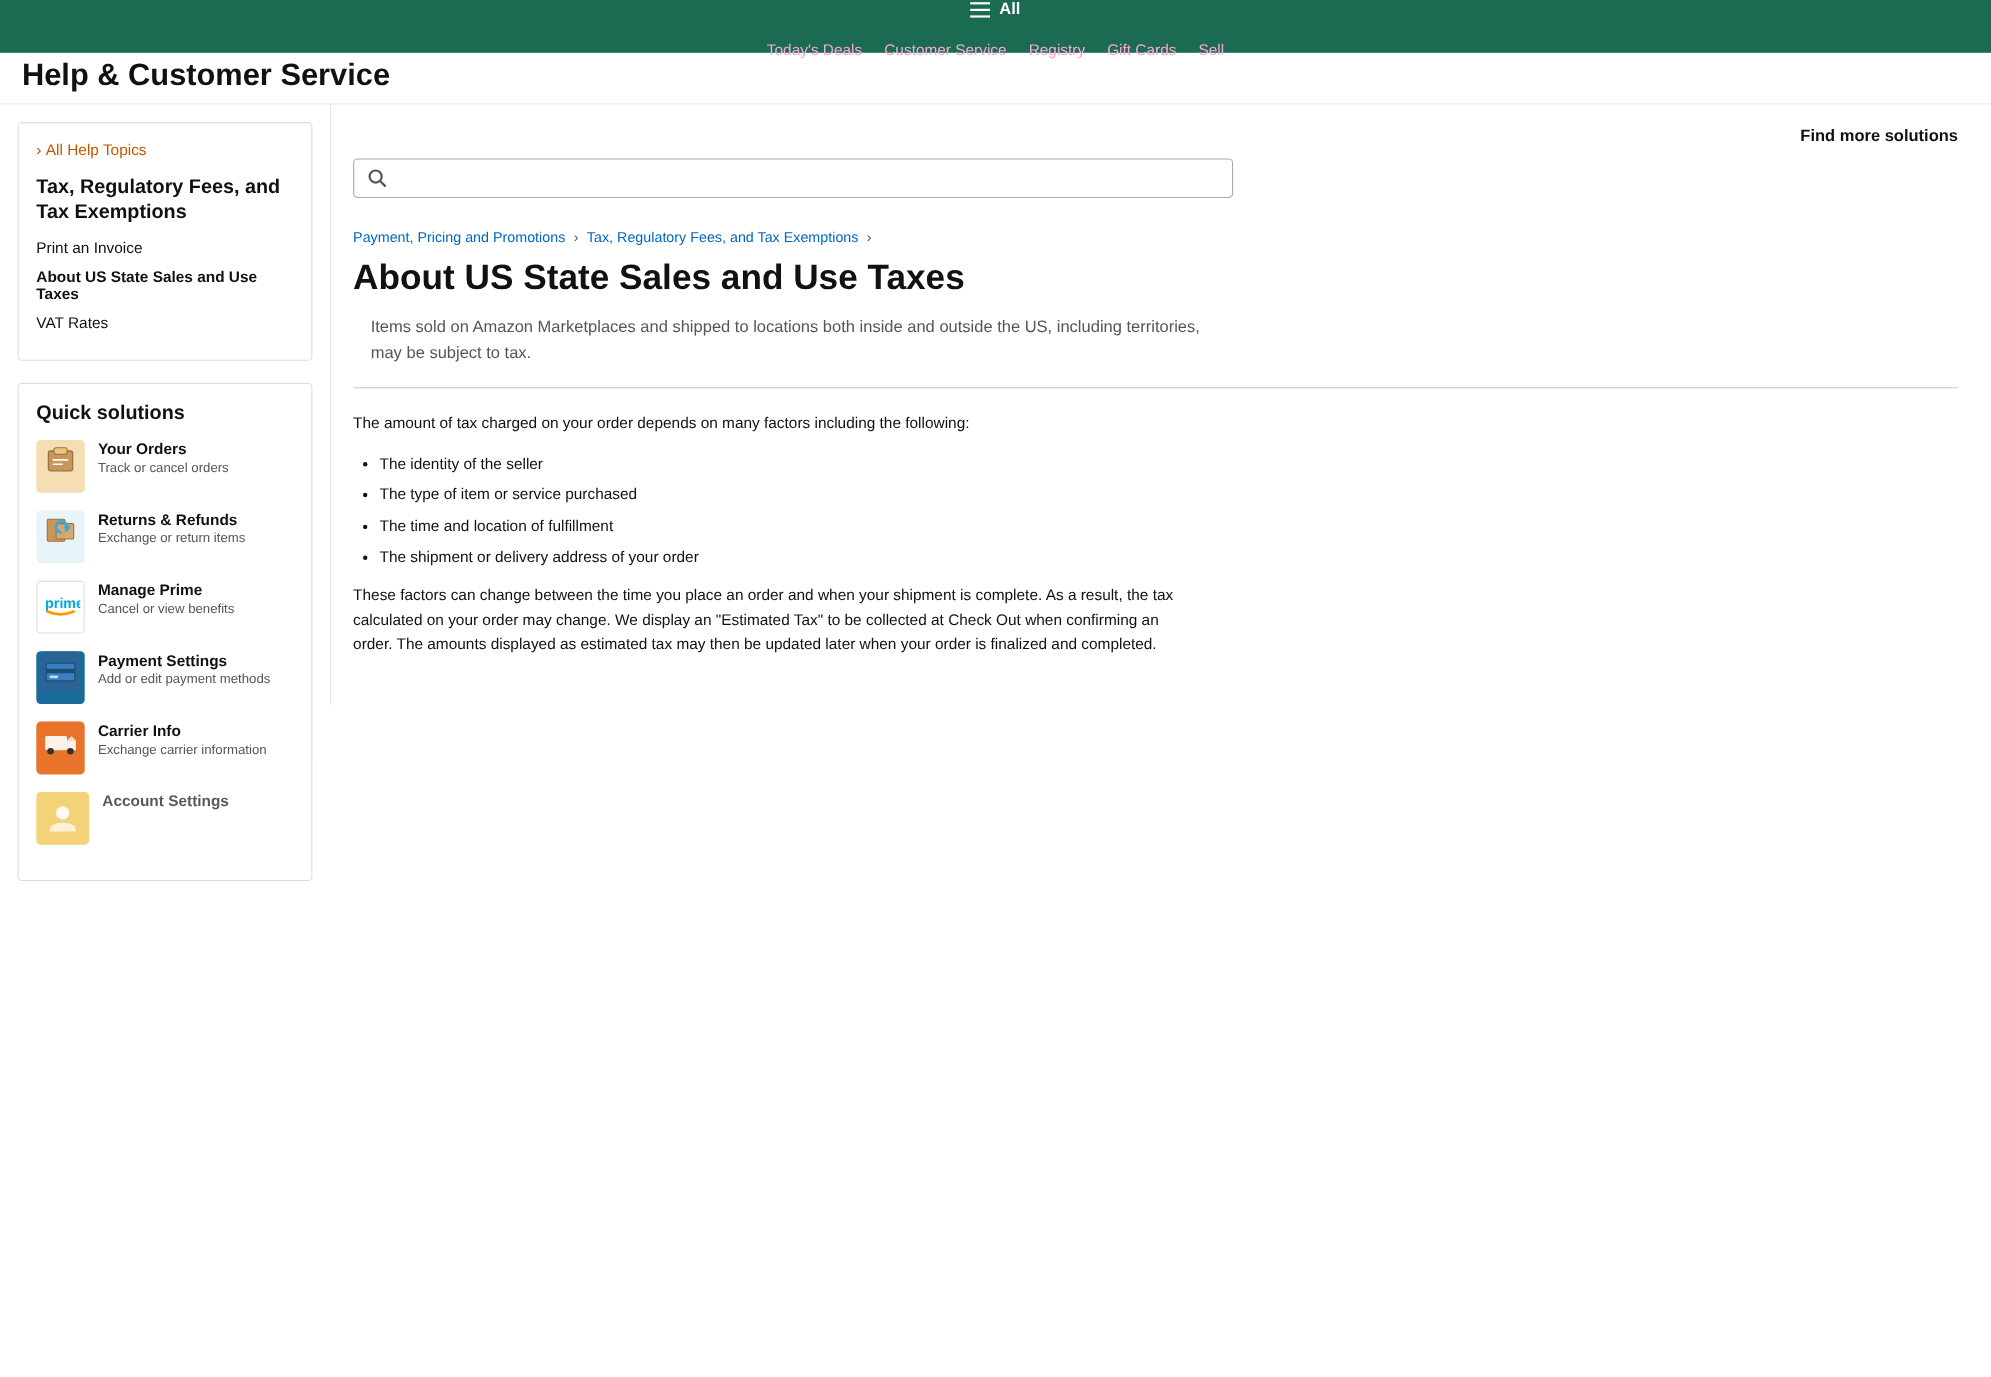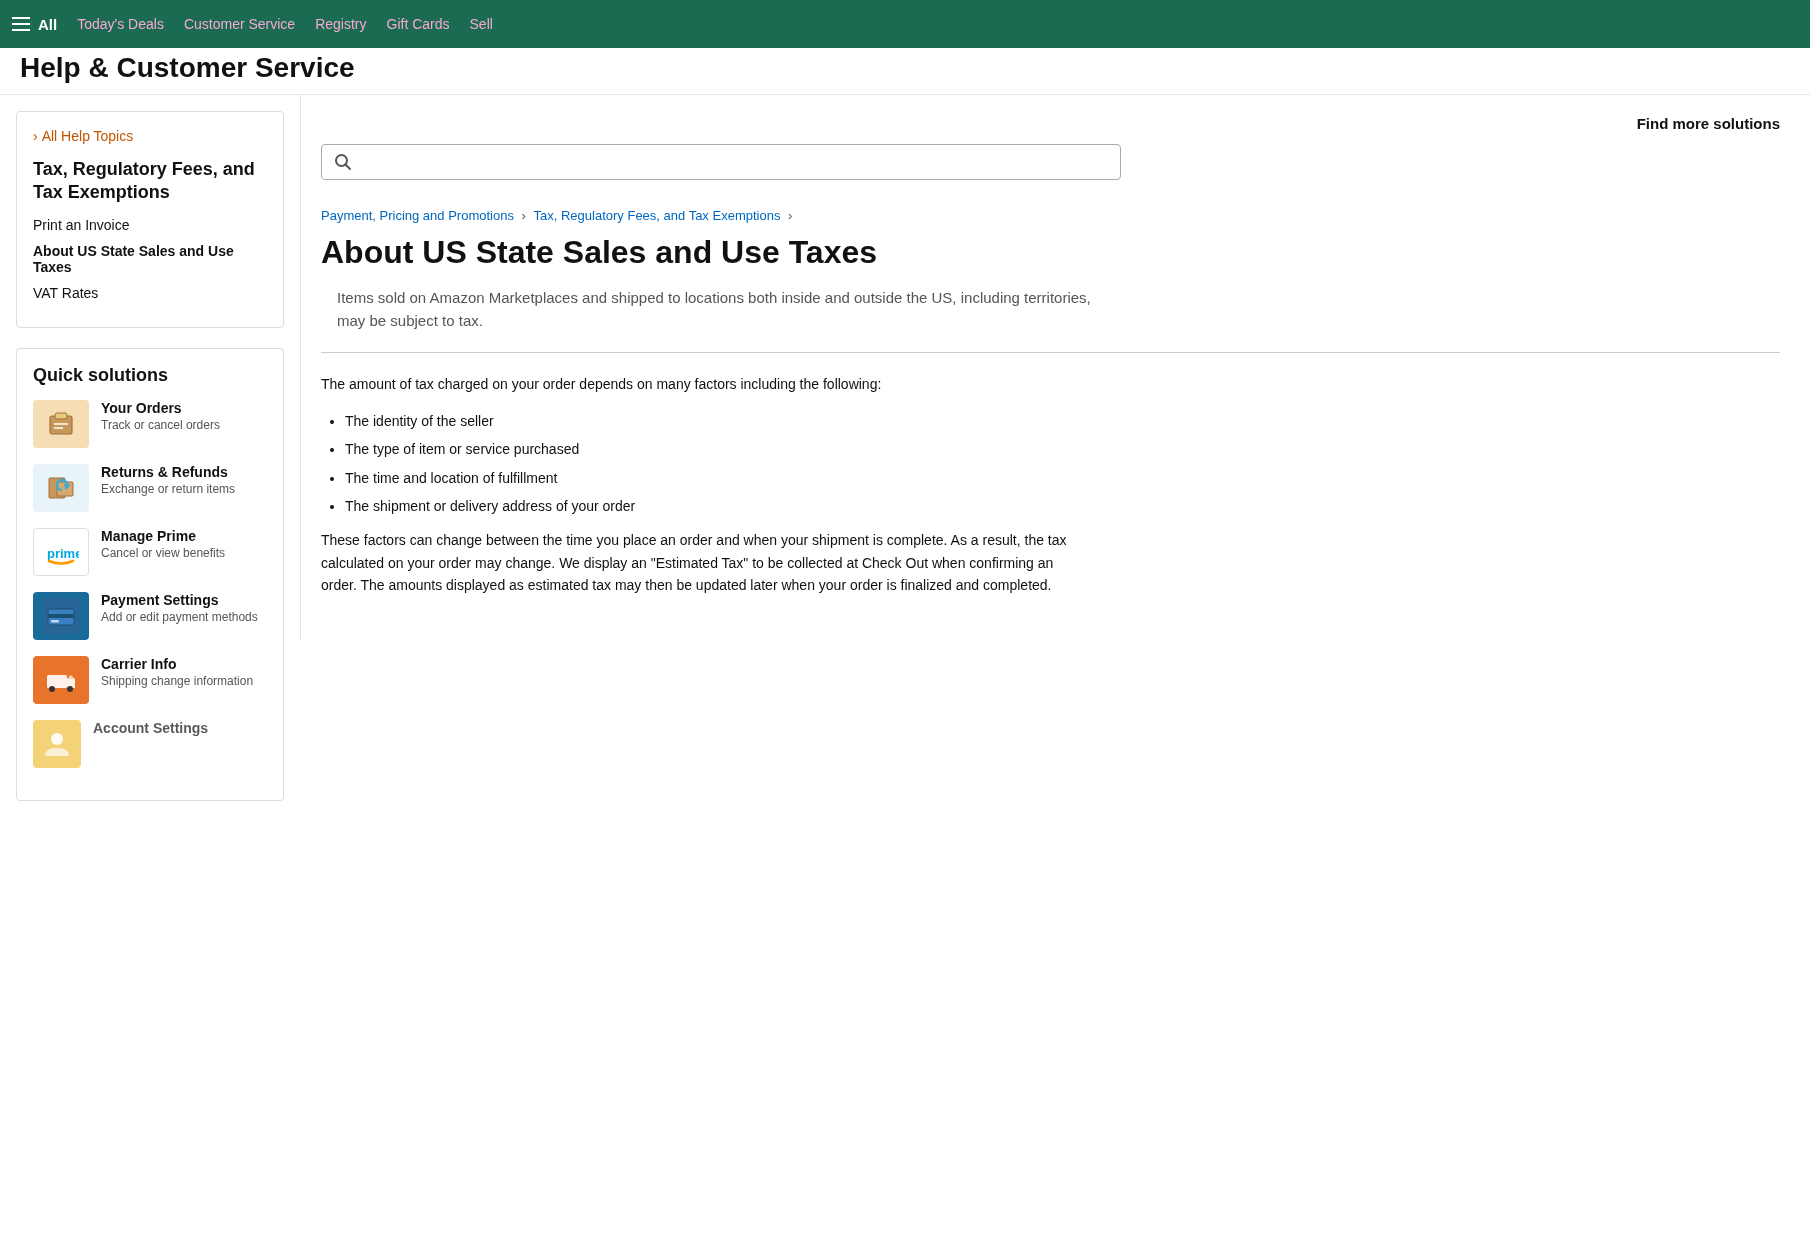--- a/index.html
+++ b/index.html
@@ -6,20 +6,21 @@
     body { font-family: Arial, sans-serif; font-size: 14px; color: #111; background: #fff; }
 
     
     .nav-bar {
       background-color: #1a6b52;
       display: flex;
       align-items: center;
       padding: 0 12px;
       height: 48px;
       gap: 20px;
+      flex-direction: column;
     }
     .nav-bar .nav-left {
       display: flex;
       align-items: center;
       gap: 8px;
       color: #fff;
       font-weight: bold;
       font-size: 15px;
     }
     .hamburger {
@@ -122,27 +123,27 @@
       margin-bottom: 14px;
     }
     .qs-item {
       display: flex;
       align-items: flex-start;
       gap: 12px;
       margin-bottom: 16px;
       cursor: pointer;
     }
     .qs-icon {
-      width: 56px;
+      width: 44px;
       height: 48px;
       flex-shrink: 0;
       border-radius: 4px;
       overflow: hidden;
       display: flex;
-      align-items: center;
+      align-items: flex-start;
       justify-content: center;
     }
     .qs-text-title {
       font-size: 14px;
       font-weight: bold;
       color: #111;
       margin-bottom: 2px;
     }
     .qs-text-sub {
       font-size: 12px;
@@ -382,21 +383,21 @@
             <rect width="36" height="36" fill="#e8732a" rx="4"></rect>
             <rect x="4" y="13" width="20" height="13" rx="1.5" fill="#fff" opacity="0.9"></rect>
             <path d="M24 17 L32 17 L32 26 L24 26 Z" fill="#fff" opacity="0.9"></path>
             <path d="M24 17 L28 13 L32 17" fill="#fff" opacity="0.7"></path>
             <circle cx="9" cy="27" r="3" fill="#333"></circle>
             <circle cx="27" cy="27" r="3" fill="#333"></circle>
           </svg>
         </div>
         <div>
           <div class="qs-text-title">Carrier Info</div>
-          <div class="qs-text-sub">Shipping change information</div>
+          <div class="qs-text-sub">Exchange carrier information</div>
         </div>
       </div>
 
       <div class="qs-item" style="opacity: 0.7;">
         <div class="qs-icon" style="background:#f0c040; border-radius:4px; width:48px; height:48px; display:flex; align-items:center; justify-content:center;">
           <svg width="36" height="36" viewBox="0 0 36 36" fill="none">
             <rect width="36" height="36" fill="#f0c040" rx="4"></rect>
             <circle cx="18" cy="13" r="6" fill="#fff" opacity="0.9"></circle>
             <path d="M6 30 Q6 22 18 22 Q30 22 30 30" fill="#fff" opacity="0.7"></path>
           </svg>

